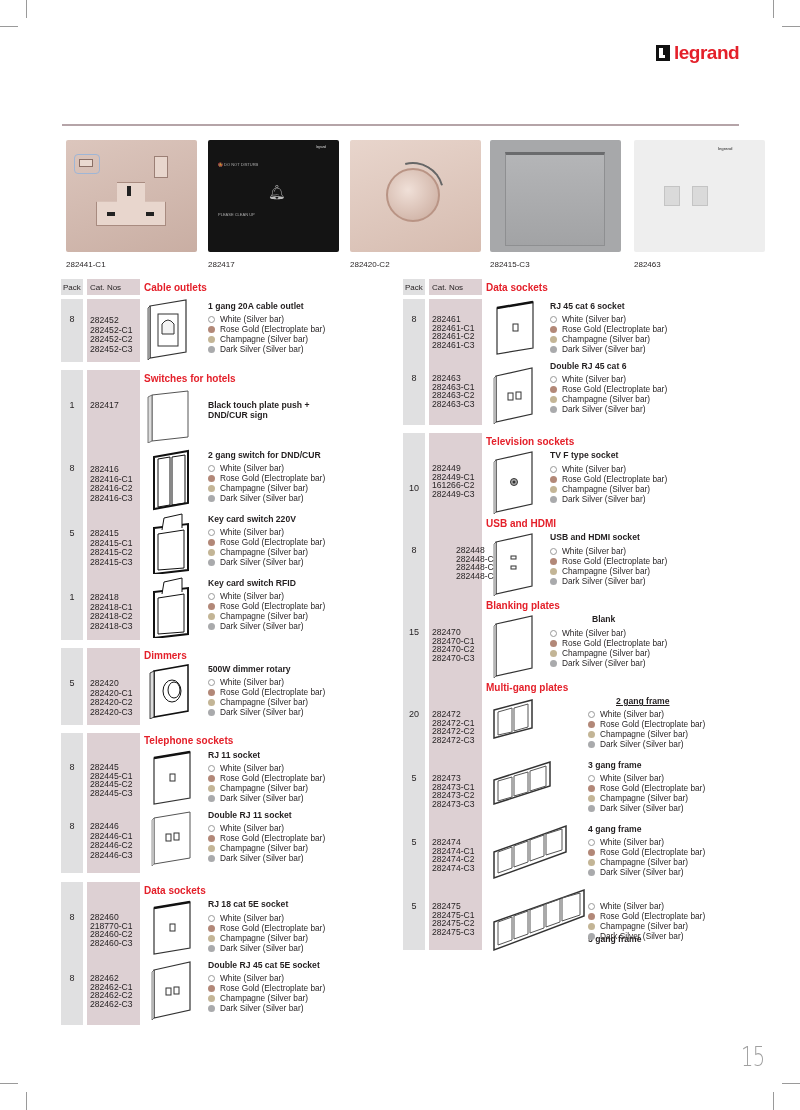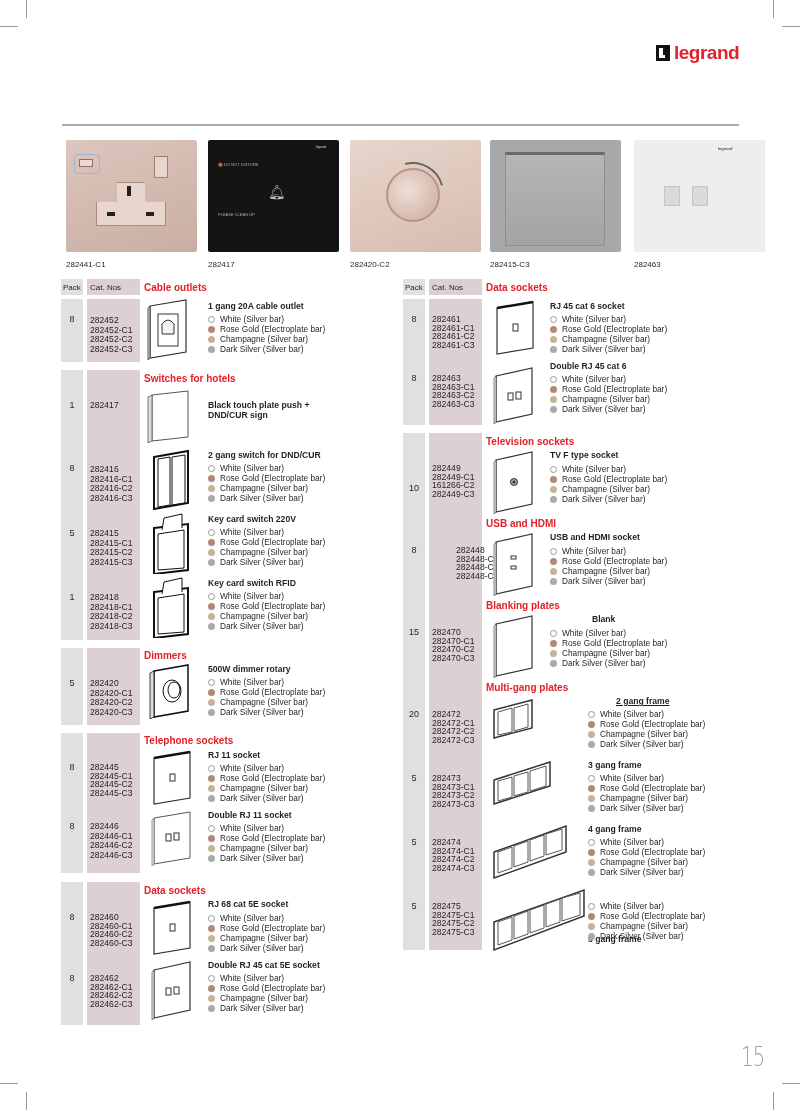--- a/index.html
+++ b/index.html
@@ -355,30 +355,30 @@
   <li>
       <span class="dot" style="background:#a9aaac;"></span>
       <span>Dark Silver (Silver bar)</span>
     </li>
 </ul>
 
 <div class="sec-title" style="left:144px;top:885px;">Data sockets</div>
 <div class="pack" style="left:60px;top:912px;">8</div>
 <div class="cats" style="left:90px;top:913px;line-height:8.5px;">
   <div>282460</div>
-  <div>282460-C1</div>
+  <div>218770-C1</div>
   <div>282460-C2</div>
   <div>282460-C3</div>
 </div>
 <svg class="thumb" style="left:150px;top:900px;" width="44" height="56" viewBox="0 0 44 56">
   <path d="M4 8 L40 2 L40 48 L4 54 Z" fill="#fff" stroke="#333" stroke-width="1.2"></path>
   <path d="M4 8 L40 2" stroke="#111" stroke-width="2.5"></path>
   <rect x="20" y="24" width="5" height="7" fill="none" stroke="#333"></rect>
 </svg>
-<div class="prod-title" style="left:208px;top:899px;">RJ 68 cat 5E socket</div>
+<div class="prod-title" style="left:208px;top:899px;">RJ 18 cat 5E socket</div>
 <ul class="opts" style="left:208px;top:913px;">
   <li>
       <span class="dot" style="background:#fff;border:1px solid #999;"></span>
       <span>White (Silver bar)</span>
     </li>
   <li>
       <span class="dot" style="background:#b28878;"></span>
       <span>Rose Gold (Electroplate bar)</span>
     </li>
   <li>

